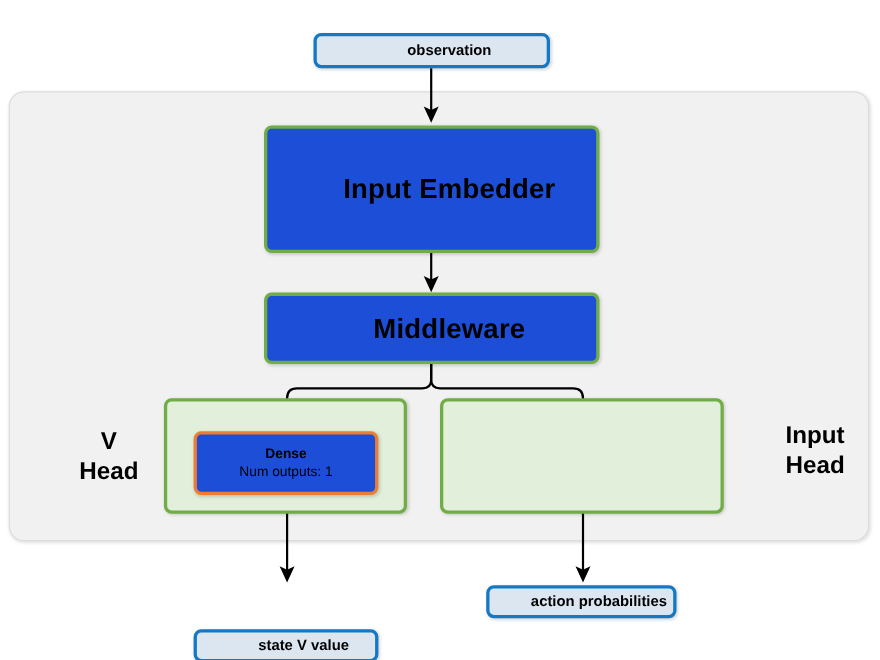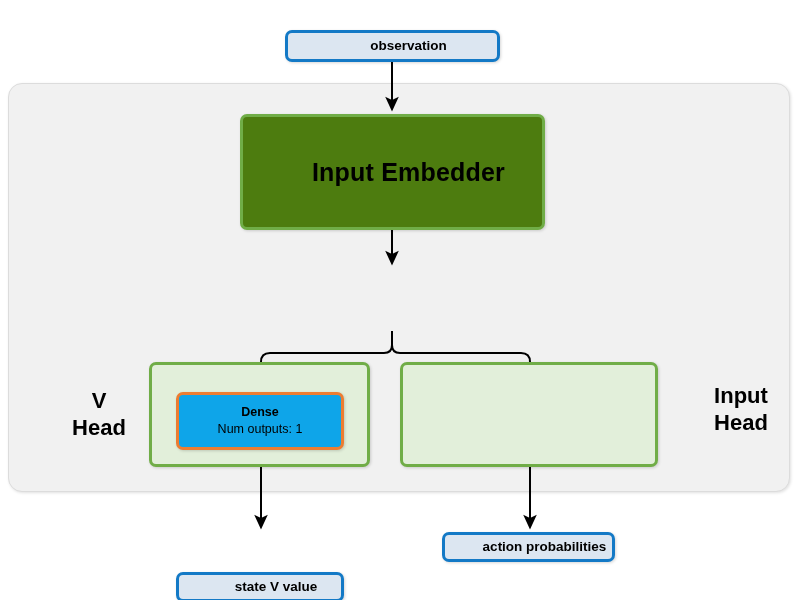--- a/index.html
+++ b/index.html
@@ -50,42 +50,42 @@
     background: #dce6f1;
     border: 3px solid #1379c6;
     border-radius: 7px;
     font-size: 13.5px;
     font-weight: bold;
     box-shadow: 1px 1px 3px rgba(0,0,0,0.16);
   }
 
   
   .green-box {
-    background: #4d7c0f;
+    background: #1d4ed8;
     border: 3px solid #70ad47;
     border-radius: 7px;
     box-shadow: 1px 1px 3px rgba(0,0,0,0.16);
   }
   .green-box .title {
     font-size: 25px;
     font-weight: bold;
     letter-spacing: 0.2px;
   }
 
   
   .head-group {
     background: #e2efda;
     border: 3px solid #70ad47;
     border-radius: 7px;
     box-shadow: 1px 1px 3px rgba(0,0,0,0.16);
   }
 
   
   .orange-box {
-    background: #0ea5e9;
+    background: #1d4ed8;
     border: 3px solid #ed7d31;
     border-radius: 7px;
     box-shadow: 1px 1px 3px rgba(0,0,0,0.16);
     padding: 2px 4px;
   }
   .orange-box .ob-title {
     font-size: 12.5px;
     font-weight: bold;
   }
   .orange-box .ob-sub {
@@ -138,20 +138,23 @@
   </svg>
 
   <div class="node io-box" style="left:285px; top:30px; width:215px; height:32px;">
     <span>observation</span>
   </div>
 
   <div class="node green-box" style="left:240px; top:114px; width:305px; height:116px;">
     <span class="title">Input Embedder</span>
   </div>
 
+  <div class="node green-box" style="left:240px; top:266px; width:305px; height:65px;">
+    <span class="title">Middleware</span>
+  </div>
 
   <div class="node head-label" style="left:24px; top:385px; width:118px; height:60px;">
     <span>V</span>
     <span>Head</span>
   </div>
 
   <div class="node head-group" style="left:149px; top:362px; width:221px; height:105px;"></div>
 
   <div class="node orange-box" style="left:176px; top:392px; width:168px; height:58px;">
     <span class="ob-title">Dense</span>

